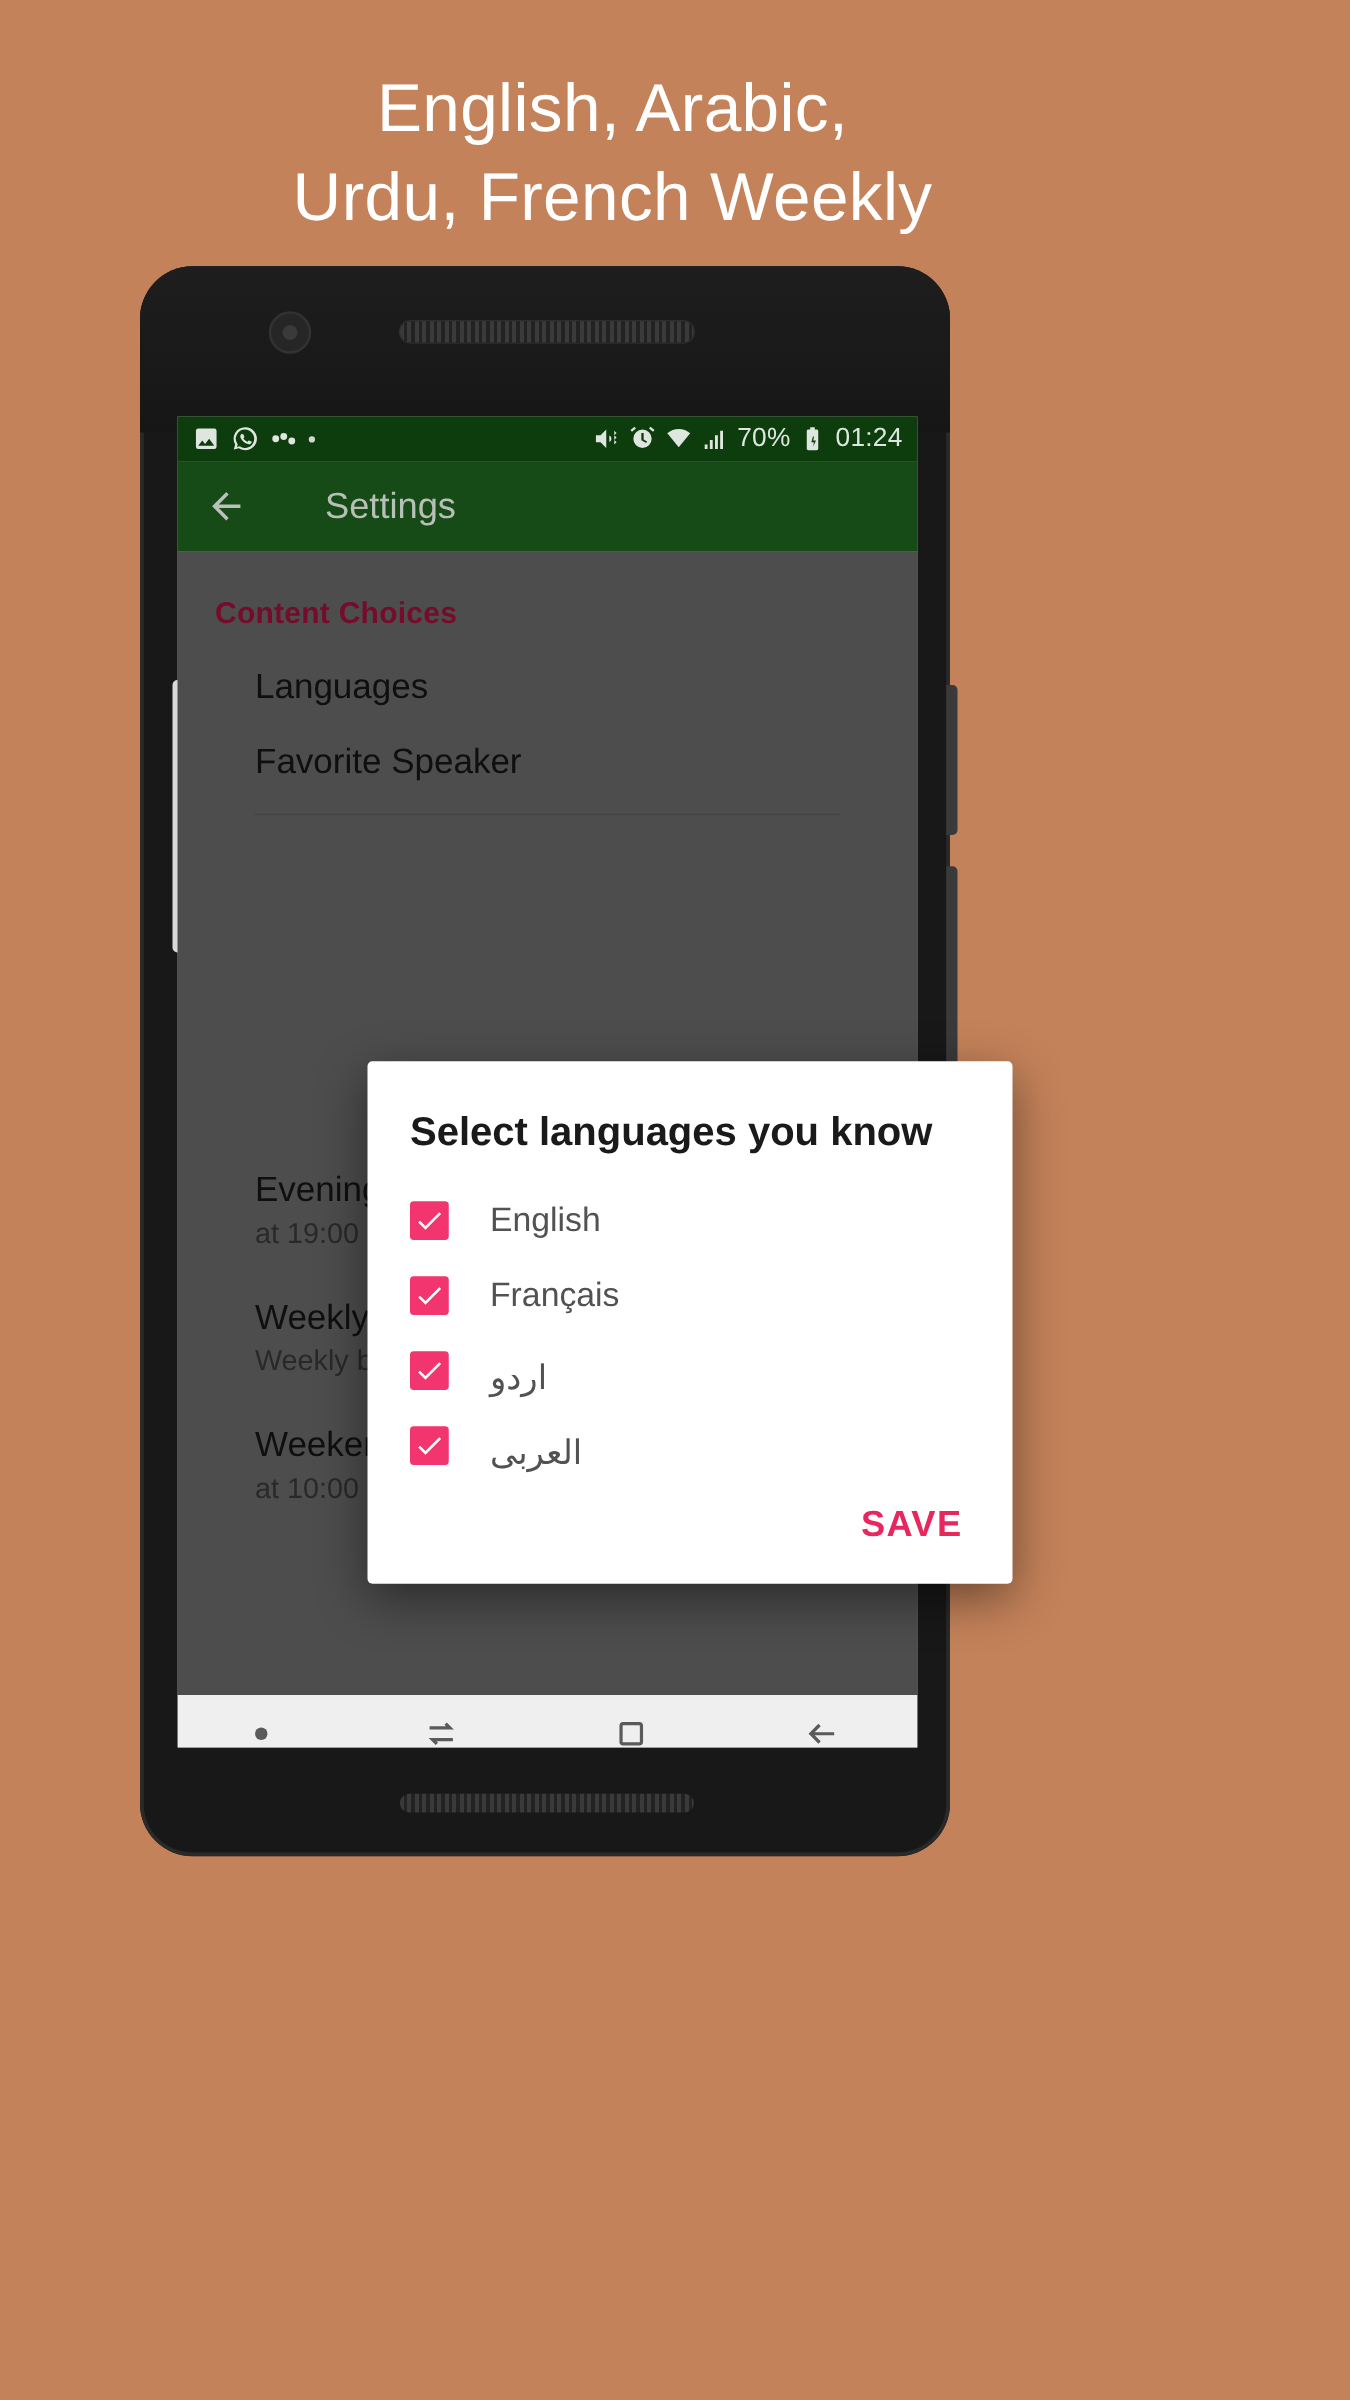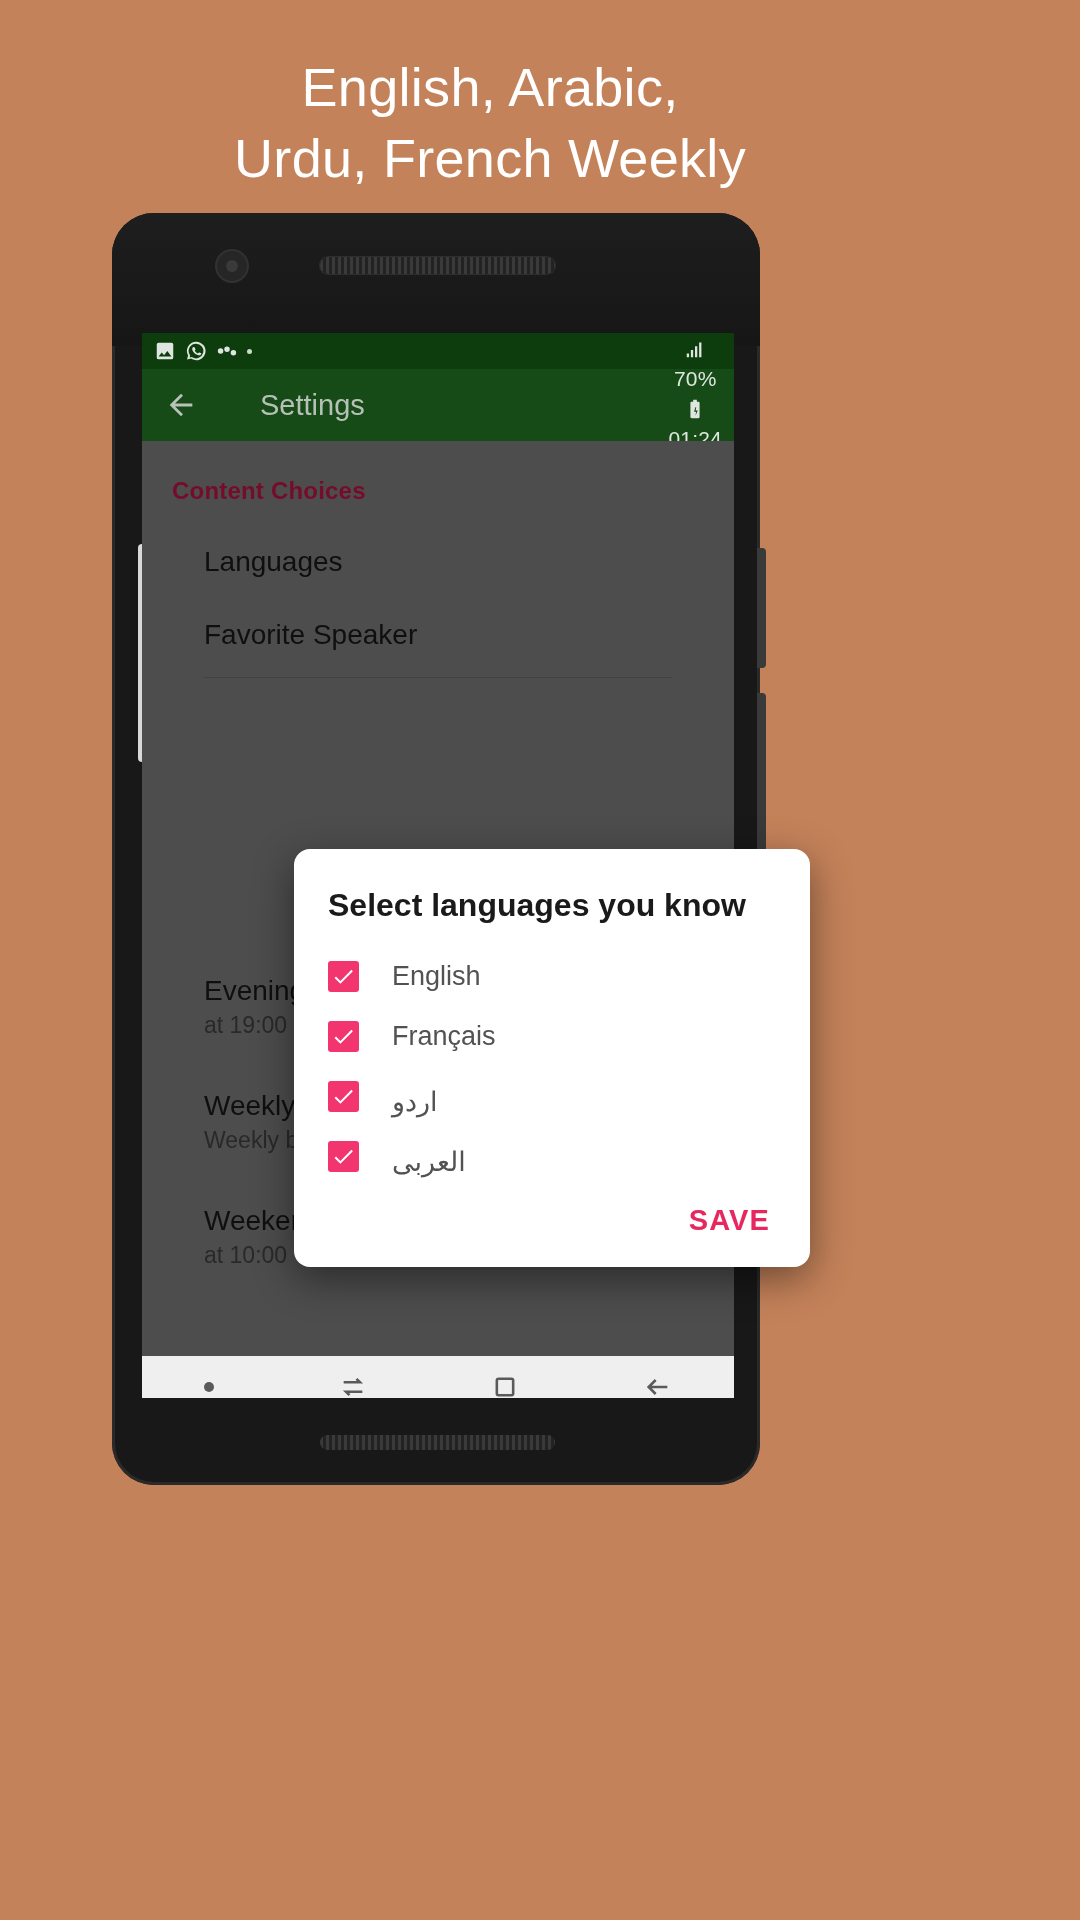--- a/index.html
+++ b/index.html
@@ -74,21 +74,21 @@
 
   
   .statusbar {
     height:36px; background:#0d3d0d; color:#dfe6df;
     display:flex; align-items:center; padding:0 12px;
     font-size:21px; position:relative;
   }
   .sb-left { display:flex; align-items:center; gap:9px; }
   .sb-right {
     margin-left:auto; display:flex; align-items:center; gap:7px;
-    font-size:21px; letter-spacing:0.2px;flex-direction:column;
+    font-size:21px; letter-spacing:0.2px;
   }
   .sb-ico { width:22px; height:22px; display:inline-block; fill:#dfe6df; }
   .sb-dot { width:5px; height:5px; border-radius:50%; background:#cfd8cf; display:inline-block; }
 
   
   .appbar {
     height:72px; background:#164a16;
     display:flex; align-items:center; padding:0 22px;gap:24px;
   }
   .appbar .back { width:34px; height:34px; fill:#b9c2b9; }
@@ -104,21 +104,21 @@
     position:absolute; inset:0; background:rgba(0,0,0,0.30); z-index:5;
     pointer-events:none;
   }
   .sect-header {
     color:#a8123f; font-size:24px; font-weight:bold;
     padding:36px 0 0 30px; letter-spacing:0.2px;
   }
   .row {
     padding:28px 62px 0 62px; position:relative;
   }
-  .row .r-title { color:#161616; font-size:28px;margin-top:13px; }
+  .row .r-title { color:#161616; font-size:28px; }
   .row .r-sub { color:#3b3b3b; font-size:23px; margin-top:5px; }
   .divider {
     height:1px; background:rgba(0,0,0,0.14); margin:26px 0 0 0;
   }
   .row .r-check {
     position:absolute; right:48px; top:34px;
     width:30px; height:30px; border-radius:3px;
     background:#8e1239; display:flex; align-items:center; justify-content:center;
   }
   .row .r-check svg { width:22px; height:22px; fill:#d8b7c3; }
@@ -129,21 +129,21 @@
     align-items:center; justify-content:space-around;
   }
   .navbar span { color:#5a5a5a; }
   .nav-ico { width:28px; height:28px; fill:none; stroke:#5a5a5a; stroke-width:2.2; }
   .nav-dot { width:10px; height:10px; border-radius:50%; background:#5a5a5a; }
 
   
   .dialog {
     position:absolute; left:182px; top:636px;
     width:516px; height:418px;
-    background:#ffffff; border-radius:16px;
+    background:#ffffff; border-radius:4px;
     box-shadow:0 12px 40px rgba(0,0,0,0.45);
     z-index:30; padding:26px 34px 0 34px;
   }
   .dlg-title {
     font-size:32px; font-weight:bold; color:#1a1a1a;
     padding:12px 0 6px 0;
   }
   .dlg-list { margin-top:16px; }
   .dlg-item {
     display:flex; align-items:center; gap:33px;

